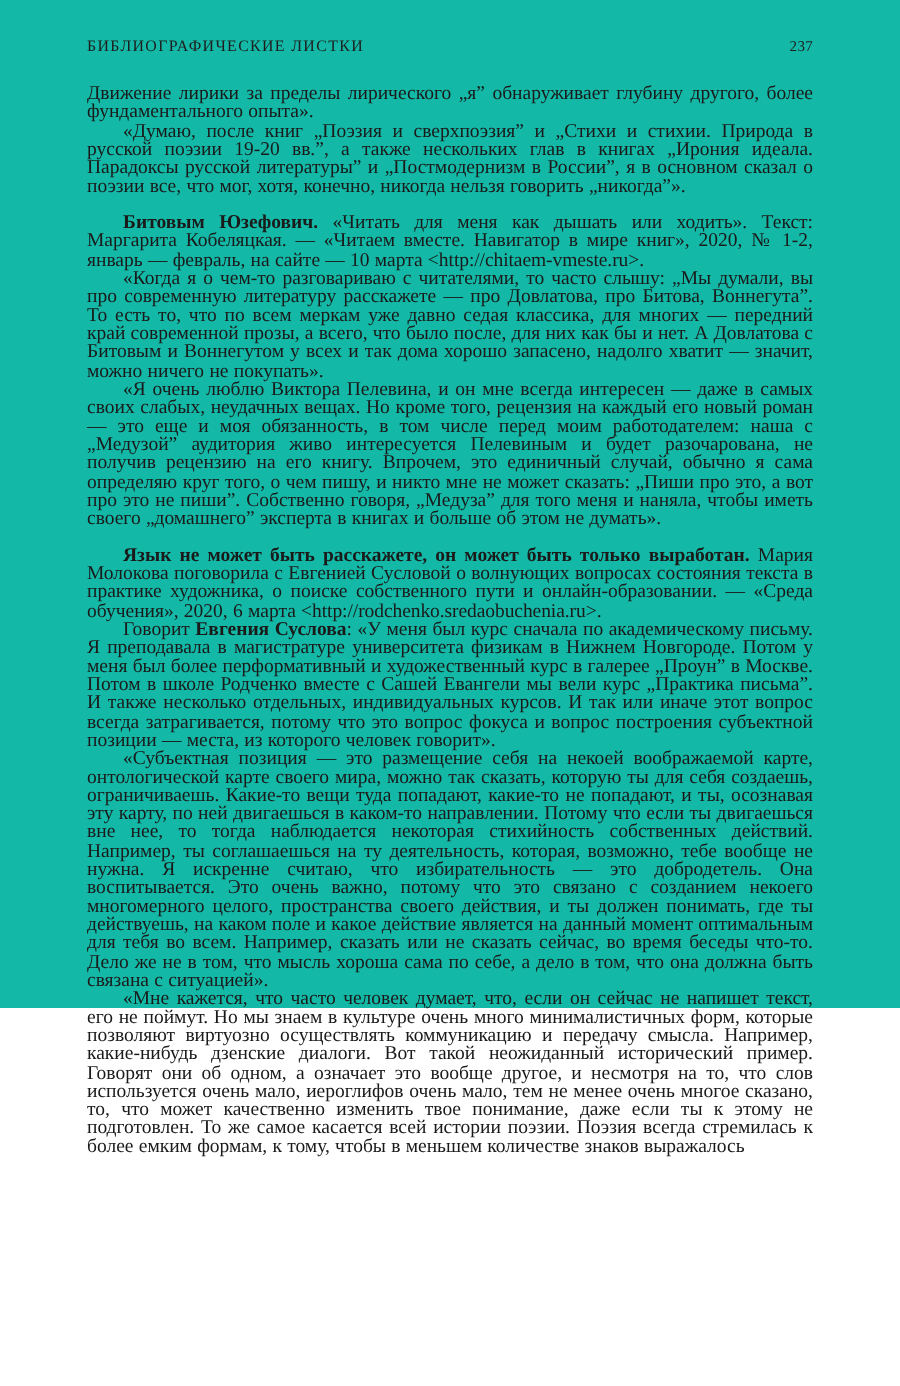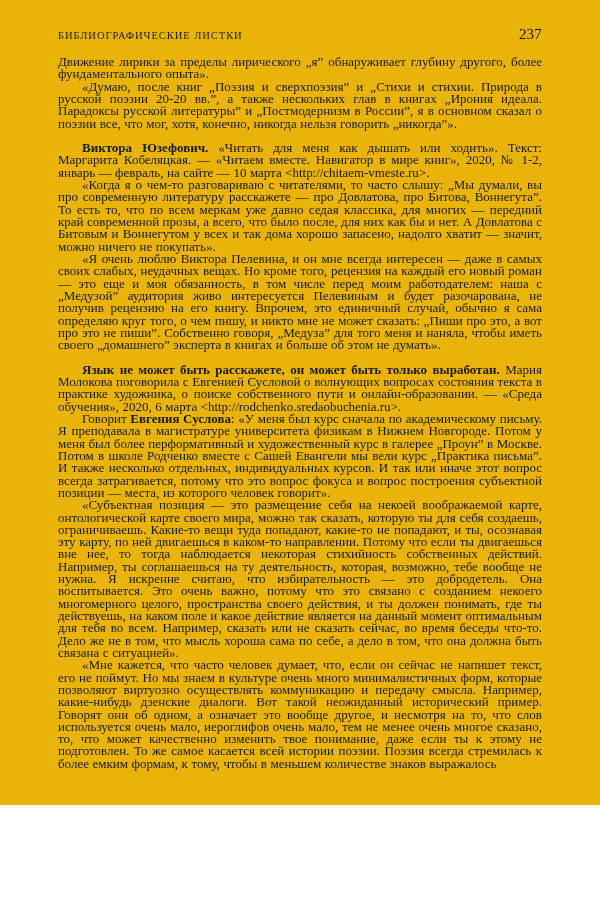--- a/index.html
+++ b/index.html
@@ -12,44 +12,44 @@
     width: 600px;
     height: 924px;
     overflow: hidden;
     font-family: "Liberation Serif", "DejaVu Serif", serif;
     color: #171717;
     -webkit-font-smoothing: antialiased;
   }
   .page {
     position: relative;
     width: 600px;
-    height: 805px;
+    height: 672px;
     box-sizing: border-box;
     padding: 0;
-    background: #eab308;
+    background: #14b8a6;
   }
   
   .running-head {
     position: absolute;
     top: 26px;
     left: 58px;
     width: 484px;
     display: flex;
     align-items: baseline;
     justify-content: space-between;
     font-size: 10.6px;
     letter-spacing: 0.9px;
     color: #1d1d1d;
   }
   .running-head .rh-title {
     text-transform: uppercase;
     white-space: nowrap;
   }
   .running-head .rh-folio {
-    font-size: 15px;
+    font-size: 10px;
     letter-spacing: 0.2px;
     text-align: right;
   }
   
   .column {
     position: absolute;
     top: 56px;
     left: 58px;
     width: 484px;
   }
@@ -80,25 +80,25 @@
 
   <div class="running-head">
     <span class="rh-title">БИБЛИОГРАФИЧЕСКИЕ ЛИСТКИ</span>
     <span class="rh-folio">237</span>
   </div>
 
   <div class="column">
 
     <p class="para noindent">Движение лирики за пределы лирического „я” обнаруживает глубину другого, более фундаментального опыта».</p>
 
-    <p class="para indent">«Думаю, после книг „Поэзия и сверхпоэзия” и „Стихи и стихии. Природа в русской поэзии 20-20 вв.”, а также нескольких глав в книгах „Ирония идеала. Парадоксы русской литературы” и „Постмодернизм в России”, я в основном сказал о поэзии все, что мог, хотя, конечно, никогда нельзя говорить „никогда”».</p>
+    <p class="para indent">«Думаю, после книг „Поэзия и сверхпоэзия” и „Стихи и стихии. Природа в русской поэзии 19-20 вв.”, а также нескольких глав в книгах „Ирония идеала. Парадоксы русской литературы” и „Постмодернизм в России”, я в основном сказал о поэзии все, что мог, хотя, конечно, никогда нельзя говорить „никогда”».</p>
 
     <div class="gap-entry"></div>
 
-    <p class="para indent"><b>Виктора Юзефович.</b><span> «Читать для меня как дышать или ходить». Текст: Маргарита Кобеляцкая. — «Читаем вместе. Навигатор в мире книг», 2020, № 1-2, январь — февраль, на сайте — 10 марта &lt;</span><span class="url">http://chitaem-vmeste.ru</span><span>&gt;.</span></p>
+    <p class="para indent"><b>Битовым Юзефович.</b><span> «Читать для меня как дышать или ходить». Текст: Маргарита Кобеляцкая. — «Читаем вместе. Навигатор в мире книг», 2020, № 1-2, январь — февраль, на сайте — 10 марта &lt;</span><span class="url">http://chitaem-vmeste.ru</span><span>&gt;.</span></p>
 
     <p class="para indent">«Когда я о чем-то разговариваю с читателями, то часто слышу: „Мы думали, вы про современную литературу расскажете — про Довлатова, про Битова, Воннегута”. То есть то, что по всем меркам уже давно седая классика, для многих — передний край современной прозы, а всего, что было после, для них как бы и нет. А Довлатова с Битовым и Воннегутом у всех и так дома хорошо запасено, надолго хватит — значит, можно ничего не покупать».</p>
 
     <p class="para indent">«Я очень люблю Виктора Пелевина, и он мне всегда интересен — даже в самых своих слабых, неудачных вещах. Но кроме того, рецензия на каждый его новый роман — это еще и моя обязанность, в том числе перед моим работодателем: наша с „Медузой” аудитория живо интересуется Пелевиным и будет разочарована, не получив рецензию на его книгу. Впрочем, это единичный случай, обычно я сама определяю круг того, о чем пишу, и никто мне не может сказать: „Пиши про это, а вот про это не пиши”. Собственно говоря, „Медуза” для того меня и наняла, чтобы иметь своего „домашнего” эксперта в книгах и больше об этом не думать».</p>
 
     <div class="gap-entry"></div>
 
     <p class="para indent"><b>Язык не может быть расскажете, он может быть только выработан.</b><span> Мария Молокова поговорила с Евгенией Сусловой о волнующих вопросах состояния текста в практике художника, о поиске собственного пути и онлайн-образовании. — «Среда обучения», 2020, 6 марта &lt;</span><span class="url">http://rodchenko.sredaobuchenia.ru</span><span>&gt;.</span></p>
 
     <p class="para indent"><span>Говорит </span><b>Евгения Суслова</b><span>: «У меня был курс сначала по академическому письму. Я преподавала в магистратуре университета физикам в Нижнем Новгороде. Потом у меня был более перформативный и художественный курс в галерее „Проун” в Москве. Потом в школе Родченко вместе с Сашей Евангели мы вели курс „Практика письма”. И также несколько отдельных, индивидуальных курсов. И так или иначе этот вопрос всегда затрагивается, потому что это вопрос фокуса и вопрос построения субъектной позиции — места, из которого человек говорит».</span></p>

